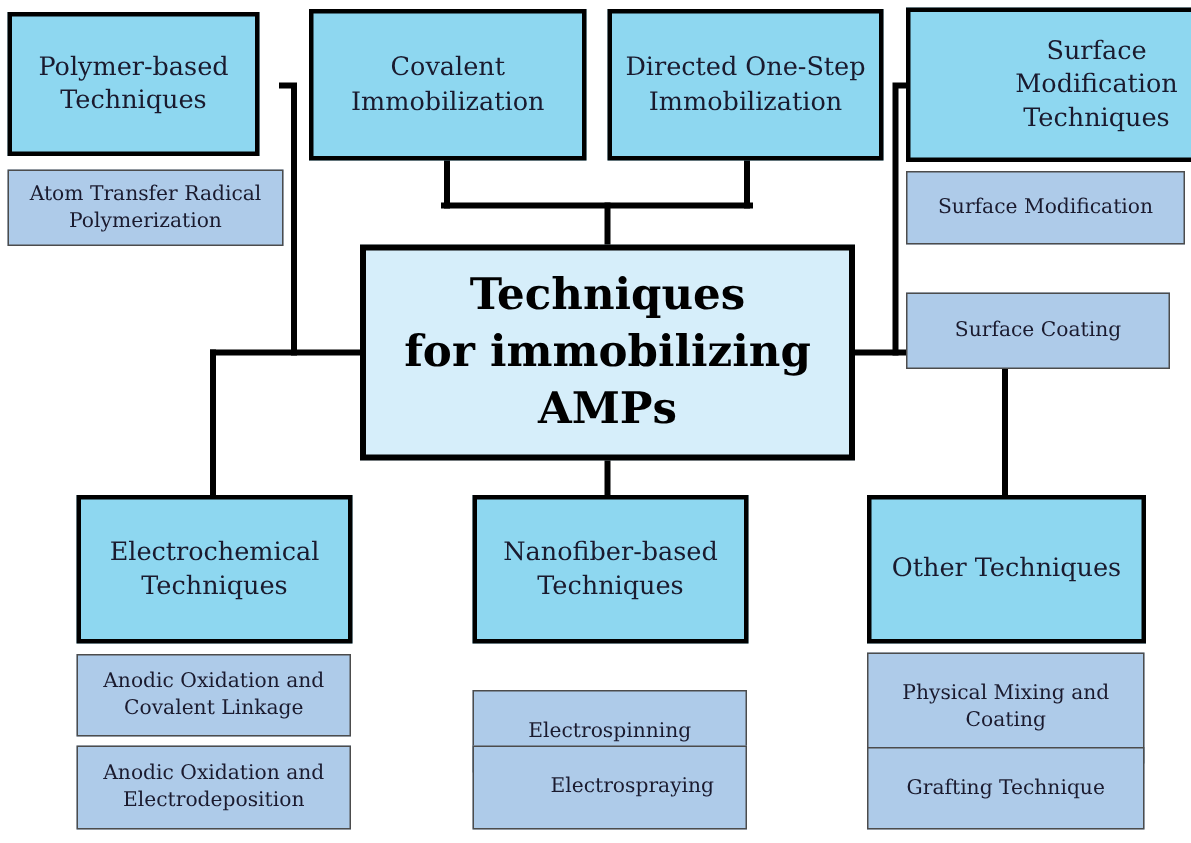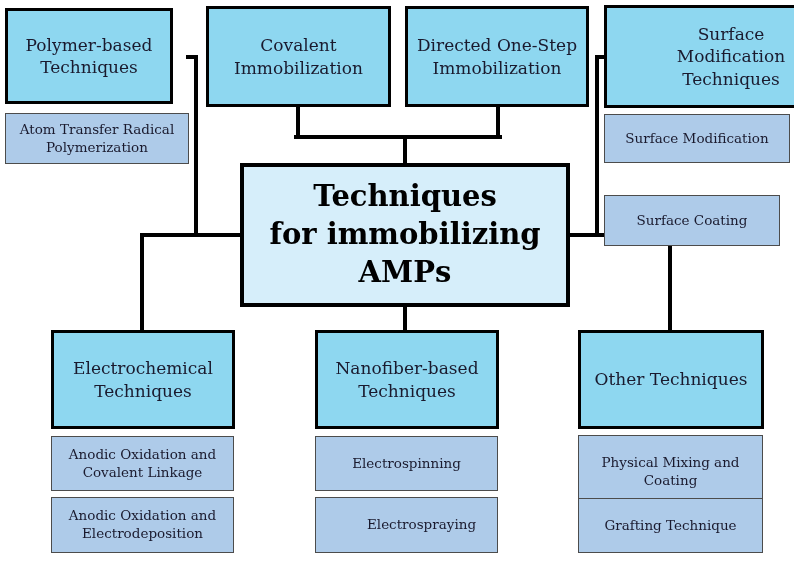--- a/index.html
+++ b/index.html
@@ -119,21 +119,21 @@
   <div class="node sub" style="left:51px;top:436px;width:183px;height:55px;">
     <span class="label">Anodic Oxidation and
 Covalent Linkage</span>
   </div>
 
   <div class="node sub" style="left:51px;top:497px;width:183px;height:56px;">
     <span class="label">Anodic Oxidation and
 Electrodeposition</span>
   </div>
 
-  <div class="node sub" style="left:315px;top:436px;width:183px;height:55px;">
+  <div class="node sub" style="left:315px;top:460px;width:183px;height:55px;">
     <span class="label">Electrospinning</span>
   </div>
 
   <div class="node sub" style="left:315px;top:497px;width:183px;height:56px;padding-left:30px;">
     <span class="label">Electrospraying</span>
   </div>
 
   <div class="node sub" style="left:578px;top:435px;width:185px;height:74px;">
     <span class="label">Physical Mixing and
 Coating</span>

